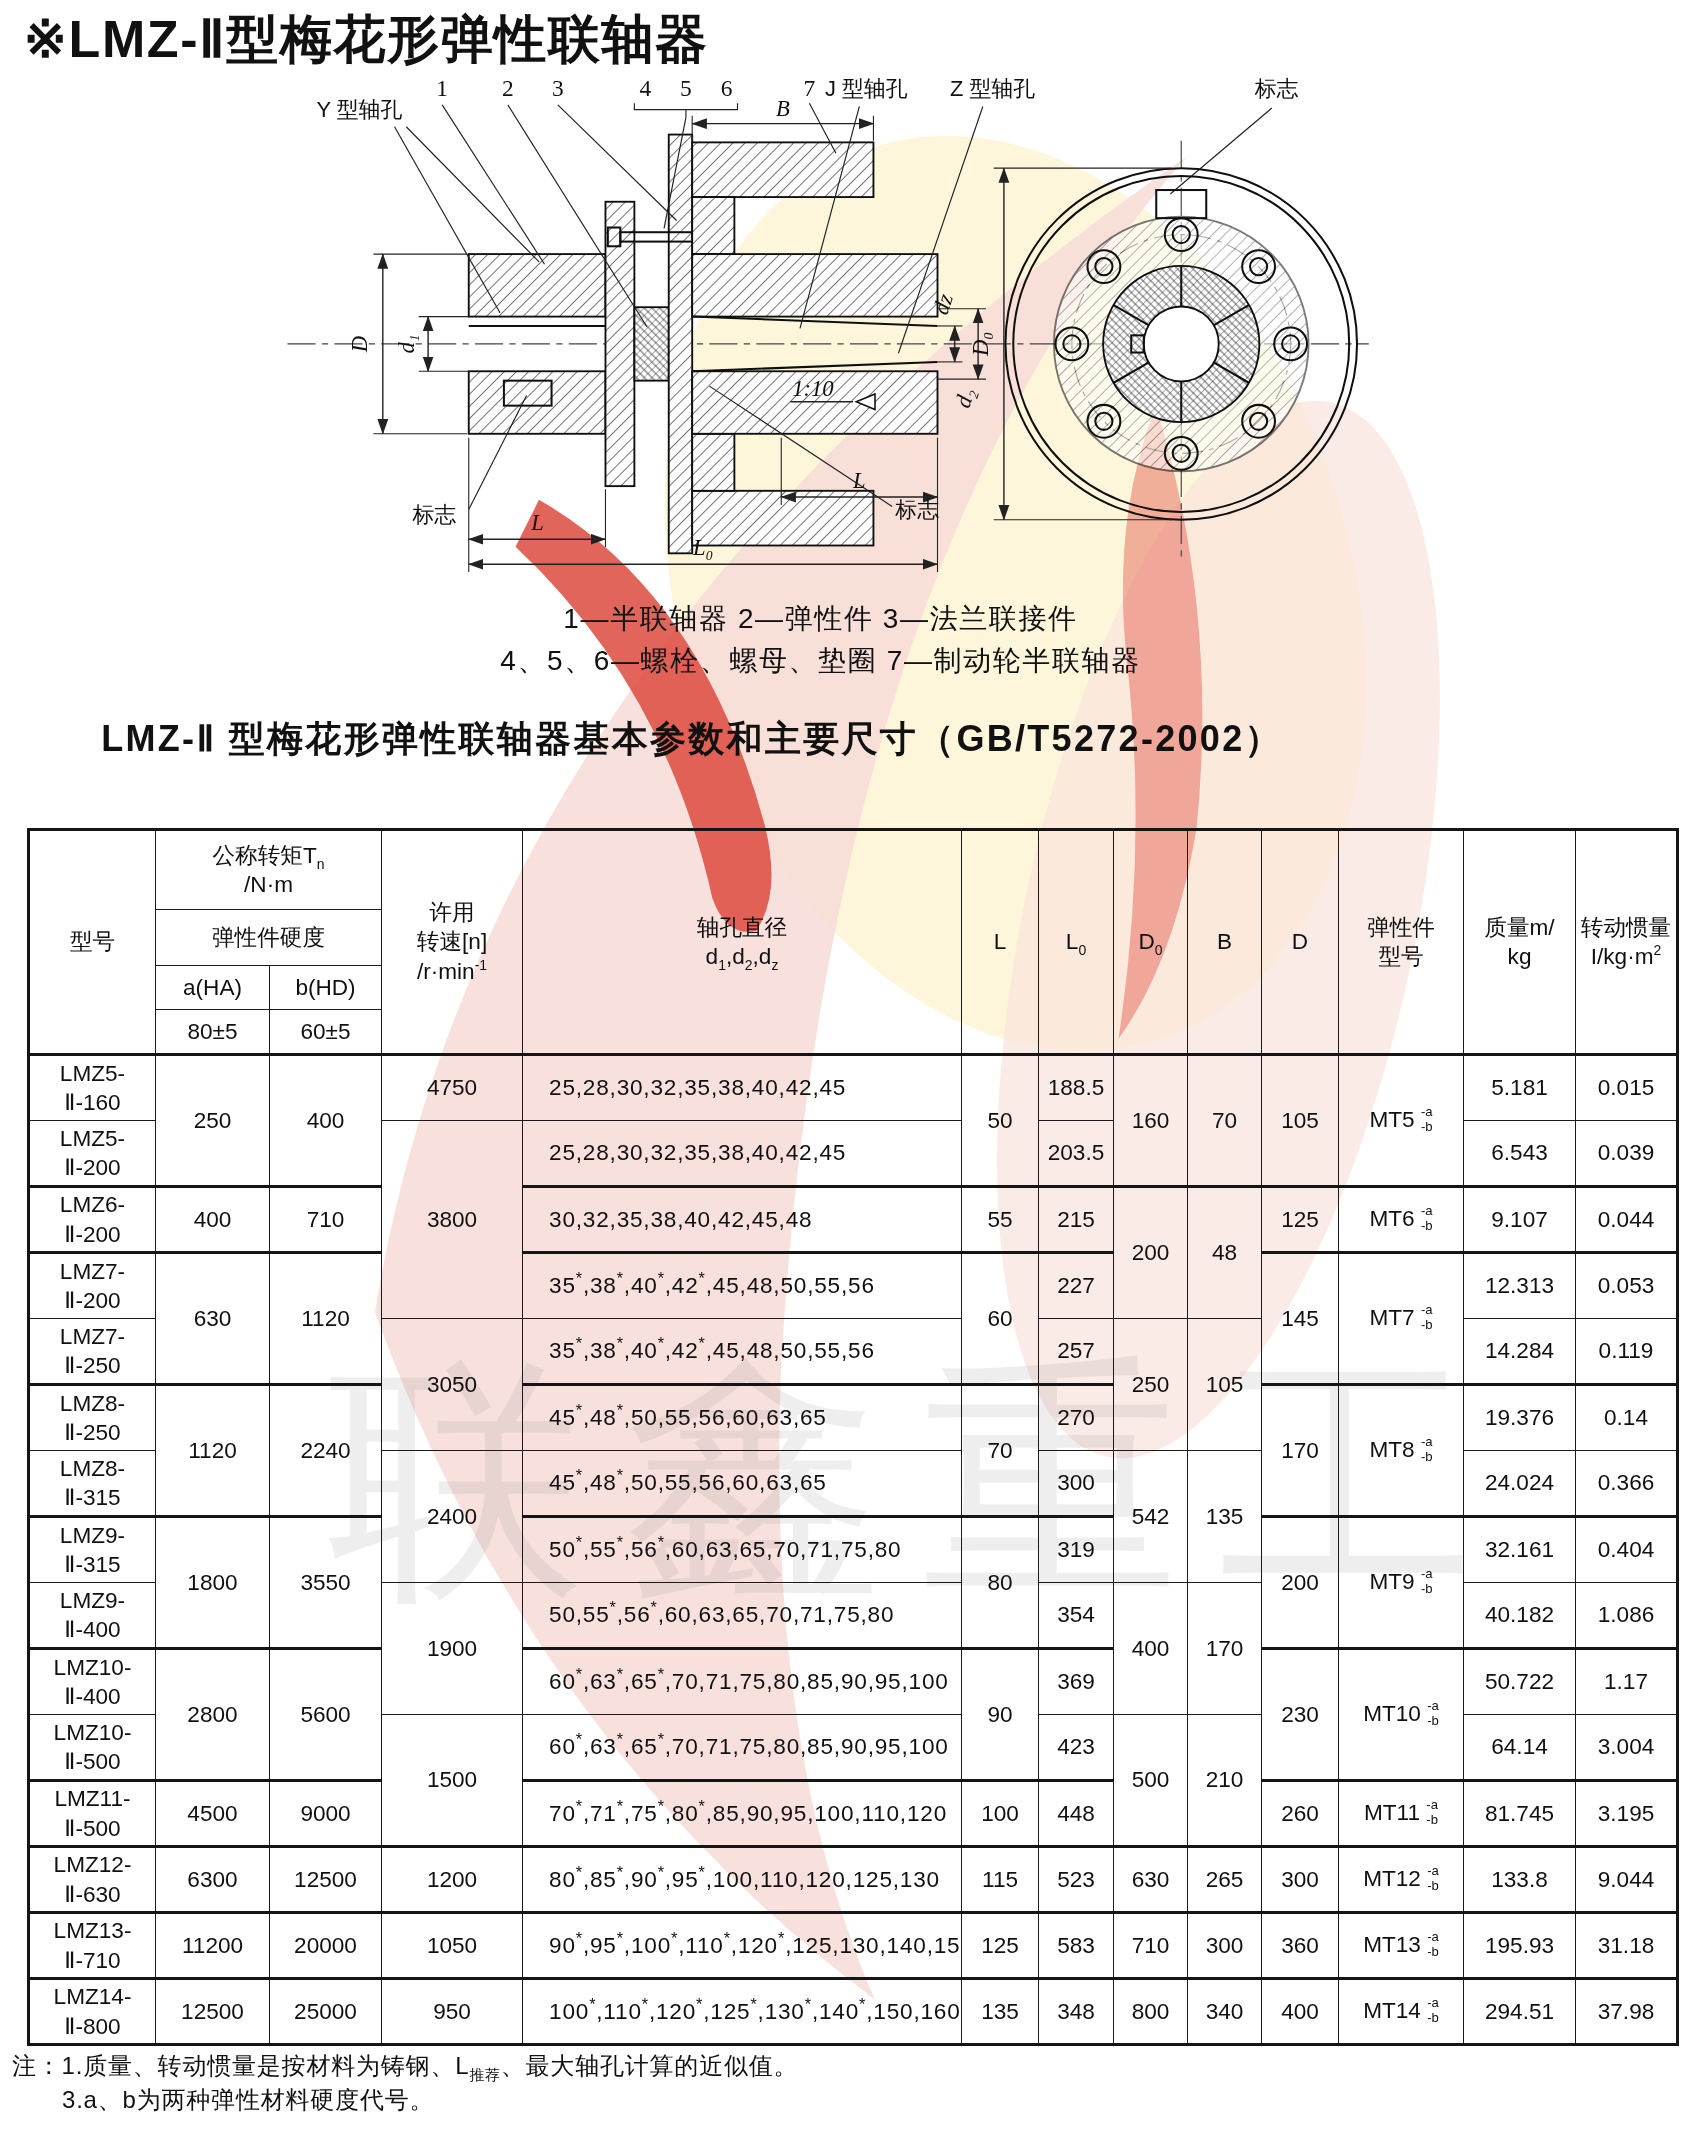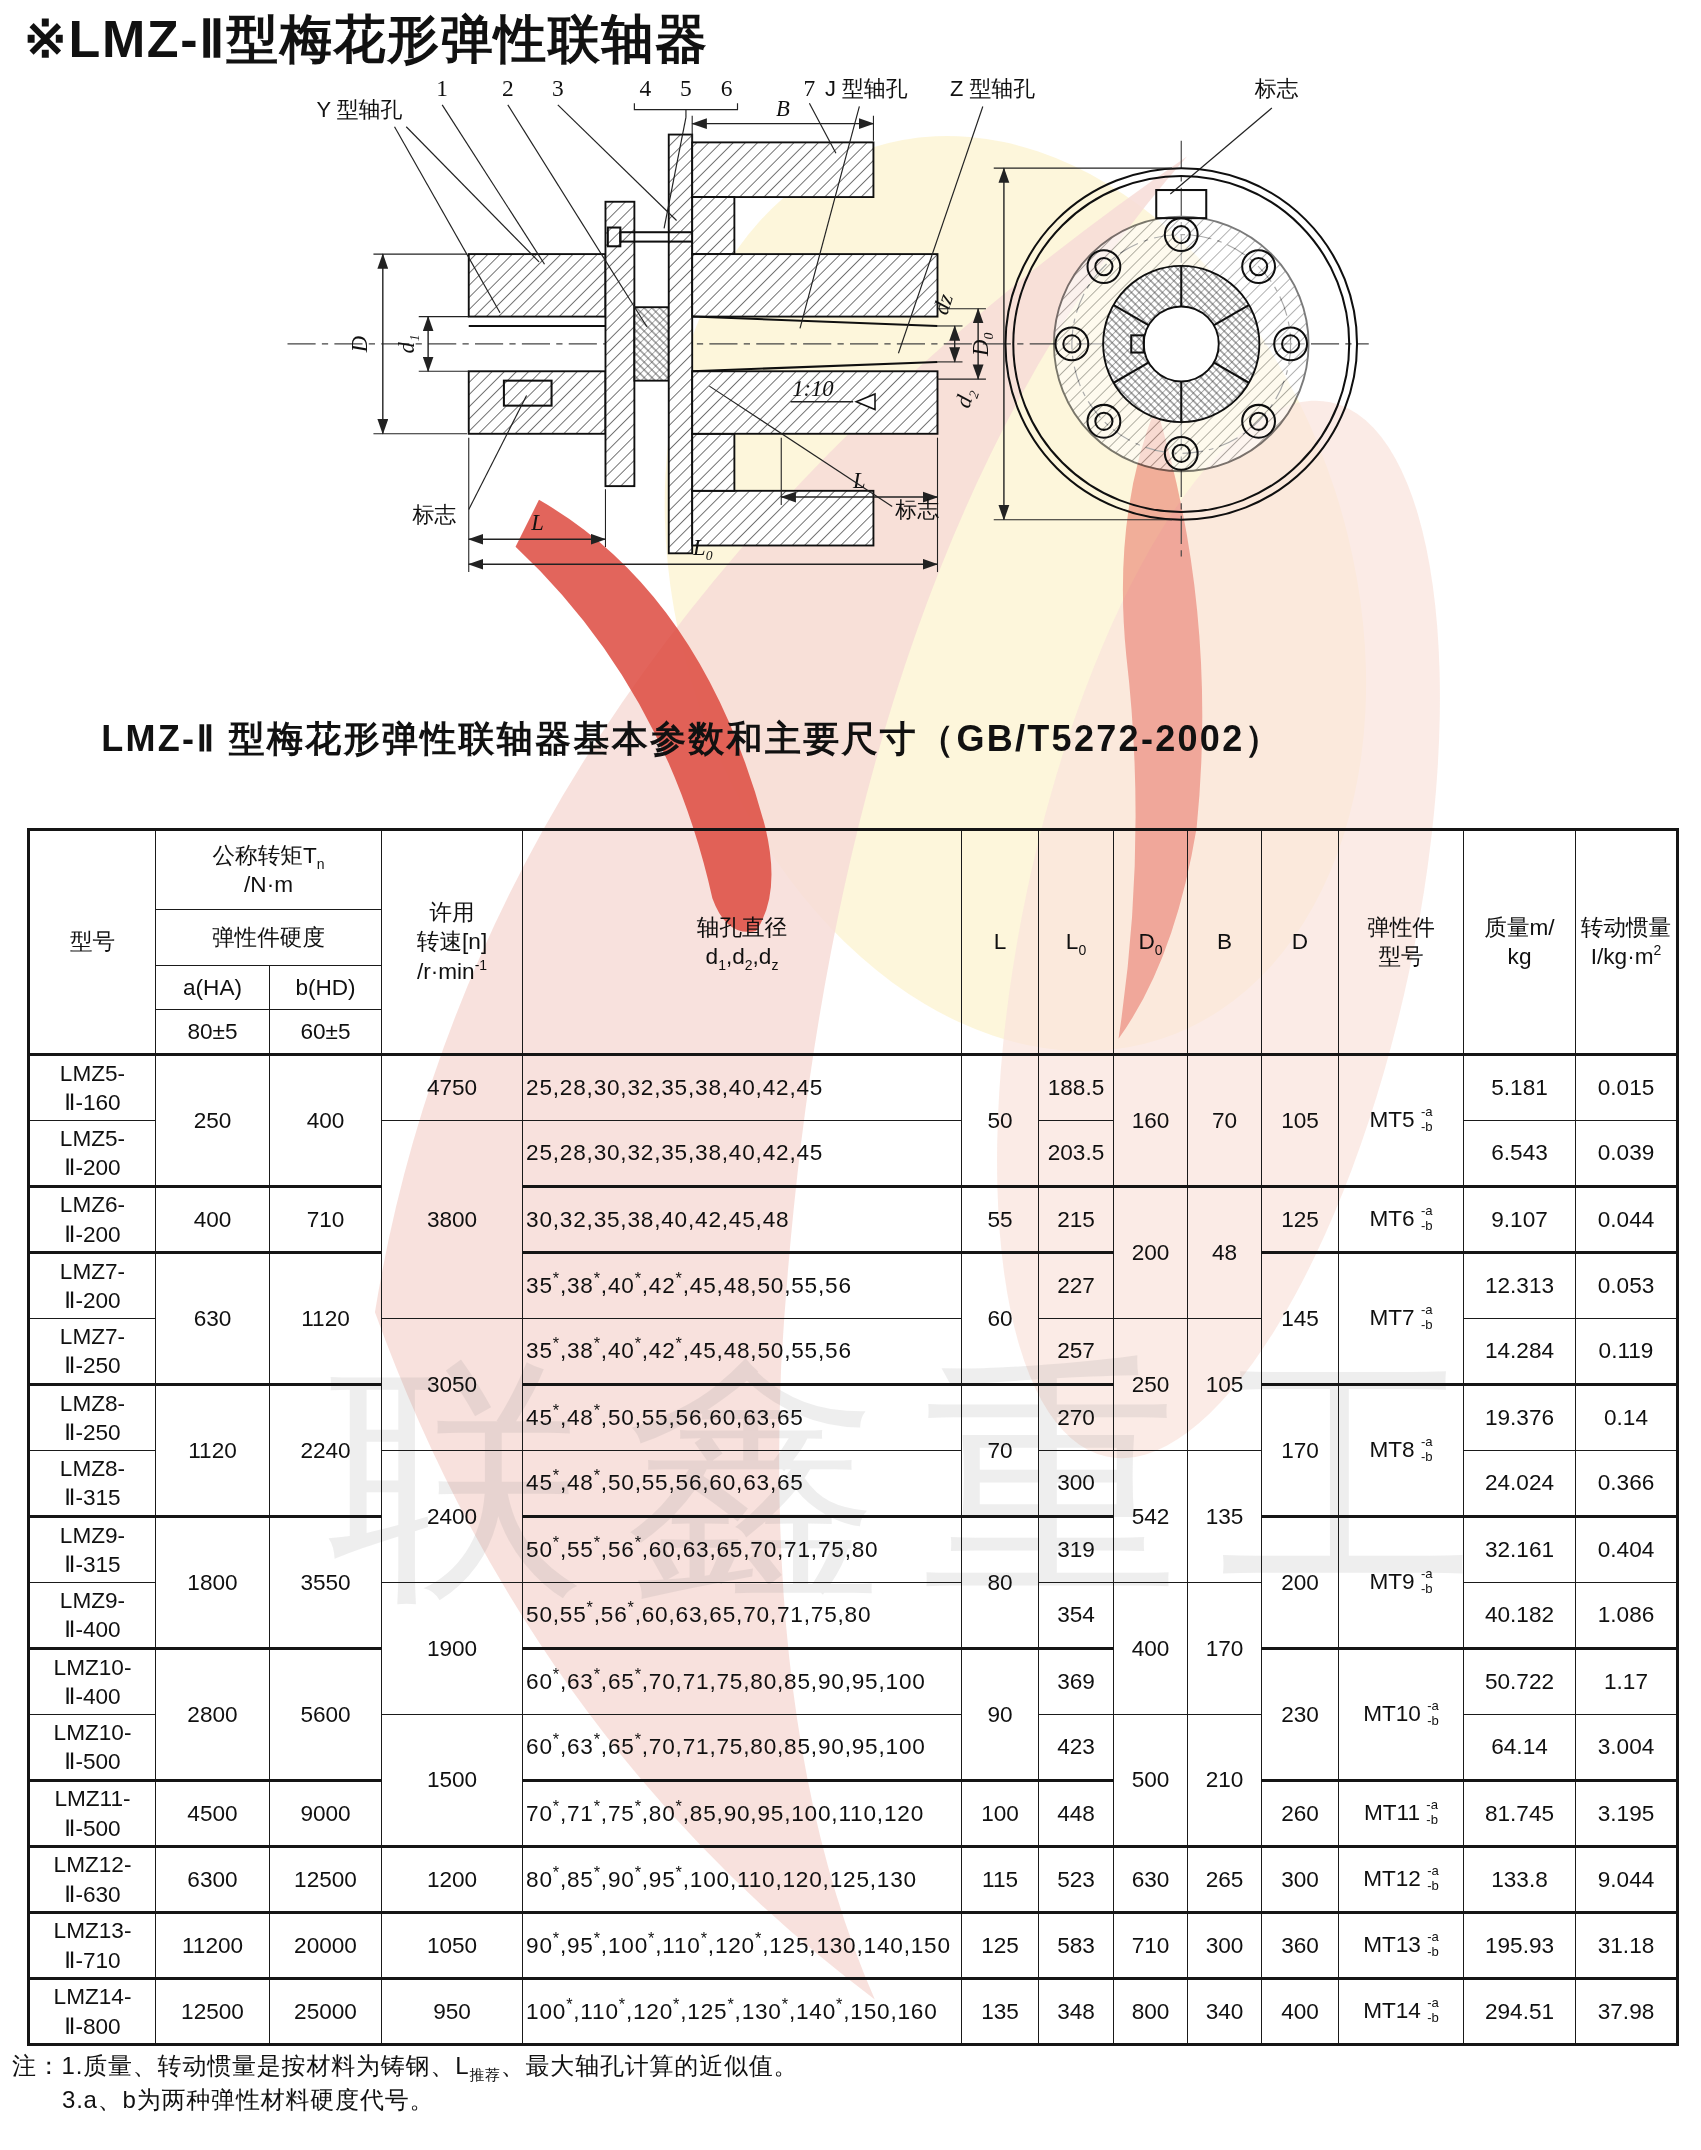--- a/index.html
+++ b/index.html
@@ -18,21 +18,21 @@
   th,td{border:1.6px solid #1a1a1a;font-weight:normal;text-align:center;vertical-align:middle;
         font-size:22.6px;padding:0 1.6px;color:#101010;line-height:1.3;overflow:hidden}
   thead th{white-space:pre-line}
   thead tr:nth-child(1){height:80px}
   thead tr:nth-child(2){height:56px}
   thead tr:nth-child(3){height:44px}
   thead tr:nth-child(4){height:45px}
   tbody tr{height:66px}
   tbody tr:first-child td{border-top:3.1px solid #151515}
   tr.grp td{border-top:3.1px solid #151515}
-  td.bore{text-align:left;padding-left:3px;letter-spacing:0.8px}
+  td.bore{text-align:left;padding-left:26px;letter-spacing:0.8px}
   sup,sub{font-size:62%;line-height:0}
   sup.ast{font-size:72%}
   .mtab{display:inline-flex;flex-direction:column;font-size:58%;line-height:1.15;
         vertical-align:middle;text-align:left;transform:translateY(-1.6px)}
   .notes{position:absolute;left:12px;top:2049px;font-size:24px;line-height:34px;letter-spacing:0.8px}
   .note-line+.note-line{padding-left:50px}
   
   .ol{stroke:#0f0f0f;stroke-width:2.6;fill:none}
   .hf{stroke:#0f0f0f;stroke-width:2.4}
   .dim{stroke:#222;stroke-width:1.8;fill:none}
@@ -234,20 +234,24 @@
       </g>
       <rect class="ol" x="1480" y="243" width="64" height="36" fill="#fff"></rect>
 
       <line class="ext" x1="1500" y1="215" x2="1272" y2="215"></line>
       <line class="ext" x1="1500" y1="665" x2="1272" y2="665"></line>
       <line class="dim" x1="1285" y1="215" x2="1285" y2="665" marker-start="url(#ar)" marker-end="url(#ar)"></line>
       <text class="it" transform="rotate(-90 1264 440)" x="1264" y="440" text-anchor="middle">D₀</text>
     </g>
   </svg>
 
+  <div class="caption">
+    <div>1—半联轴器 2—弹性件 3—法兰联接件</div>
+    <div>4、5、6—螺栓、螺母、垫圈 7—制动轮半联轴器</div>
+  </div>
 
   <div class="tbl-title">LMZ-Ⅱ 型梅花形弹性联轴器基本参数和主要尺寸（GB/T5272-2002）</div>
 
   <table class="spec">
     <colgroup>
       <col style="width:127px">
         <col style="width:114px">
         <col style="width:112px">
         <col style="width:141px">
       <col style="width:439px">

